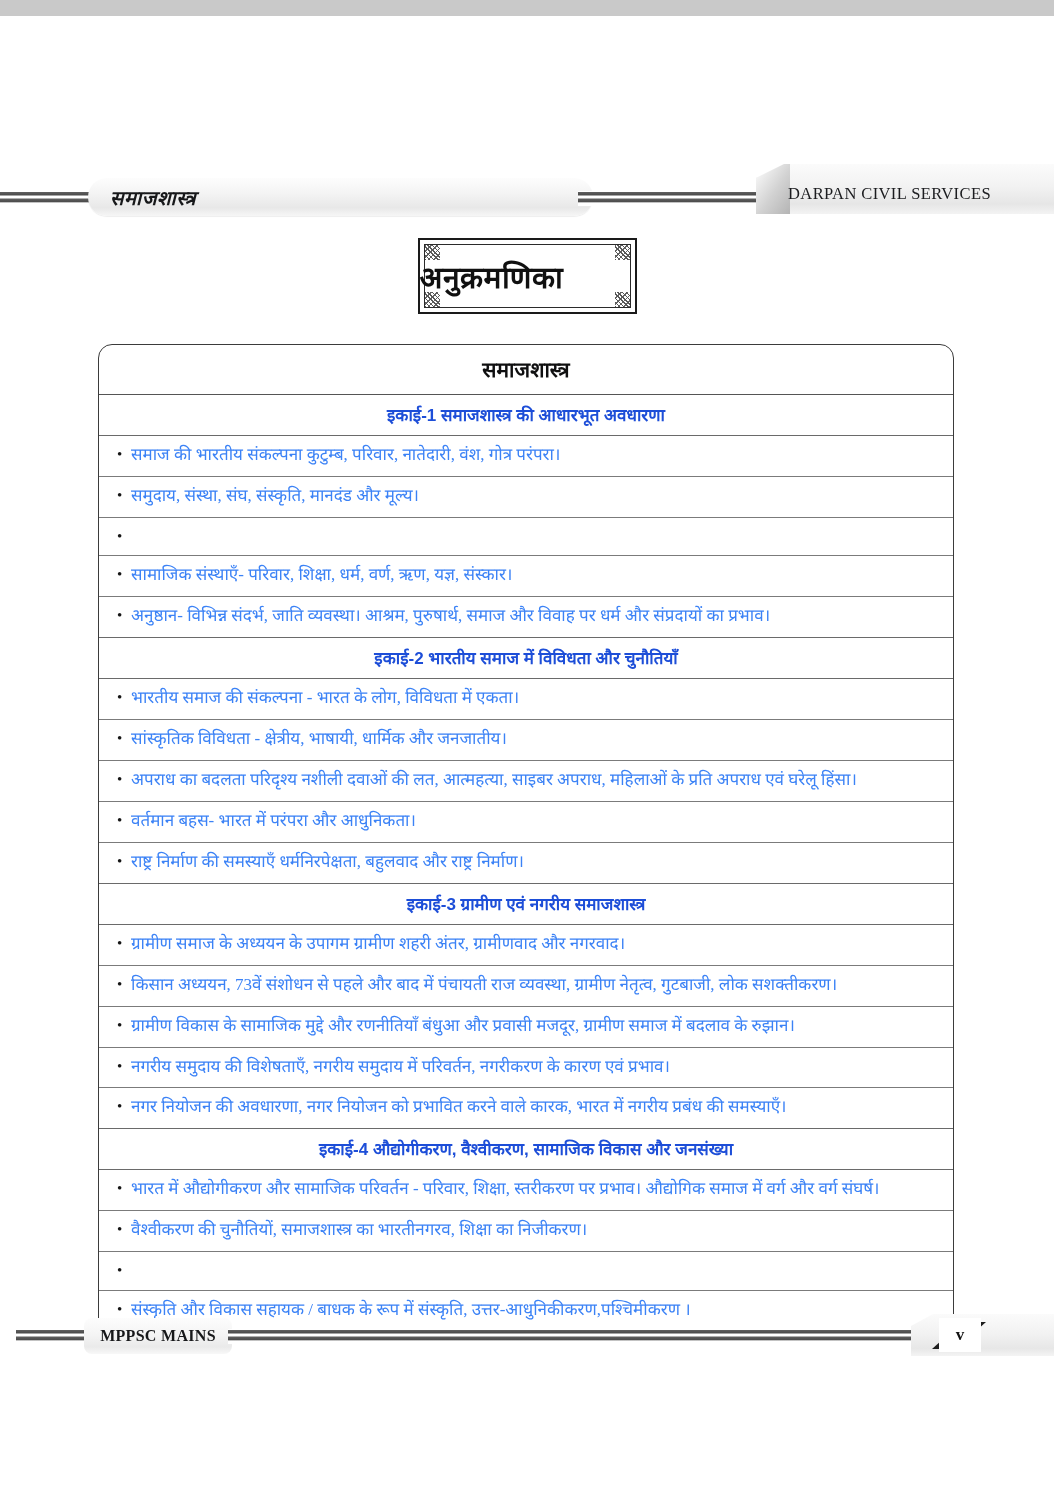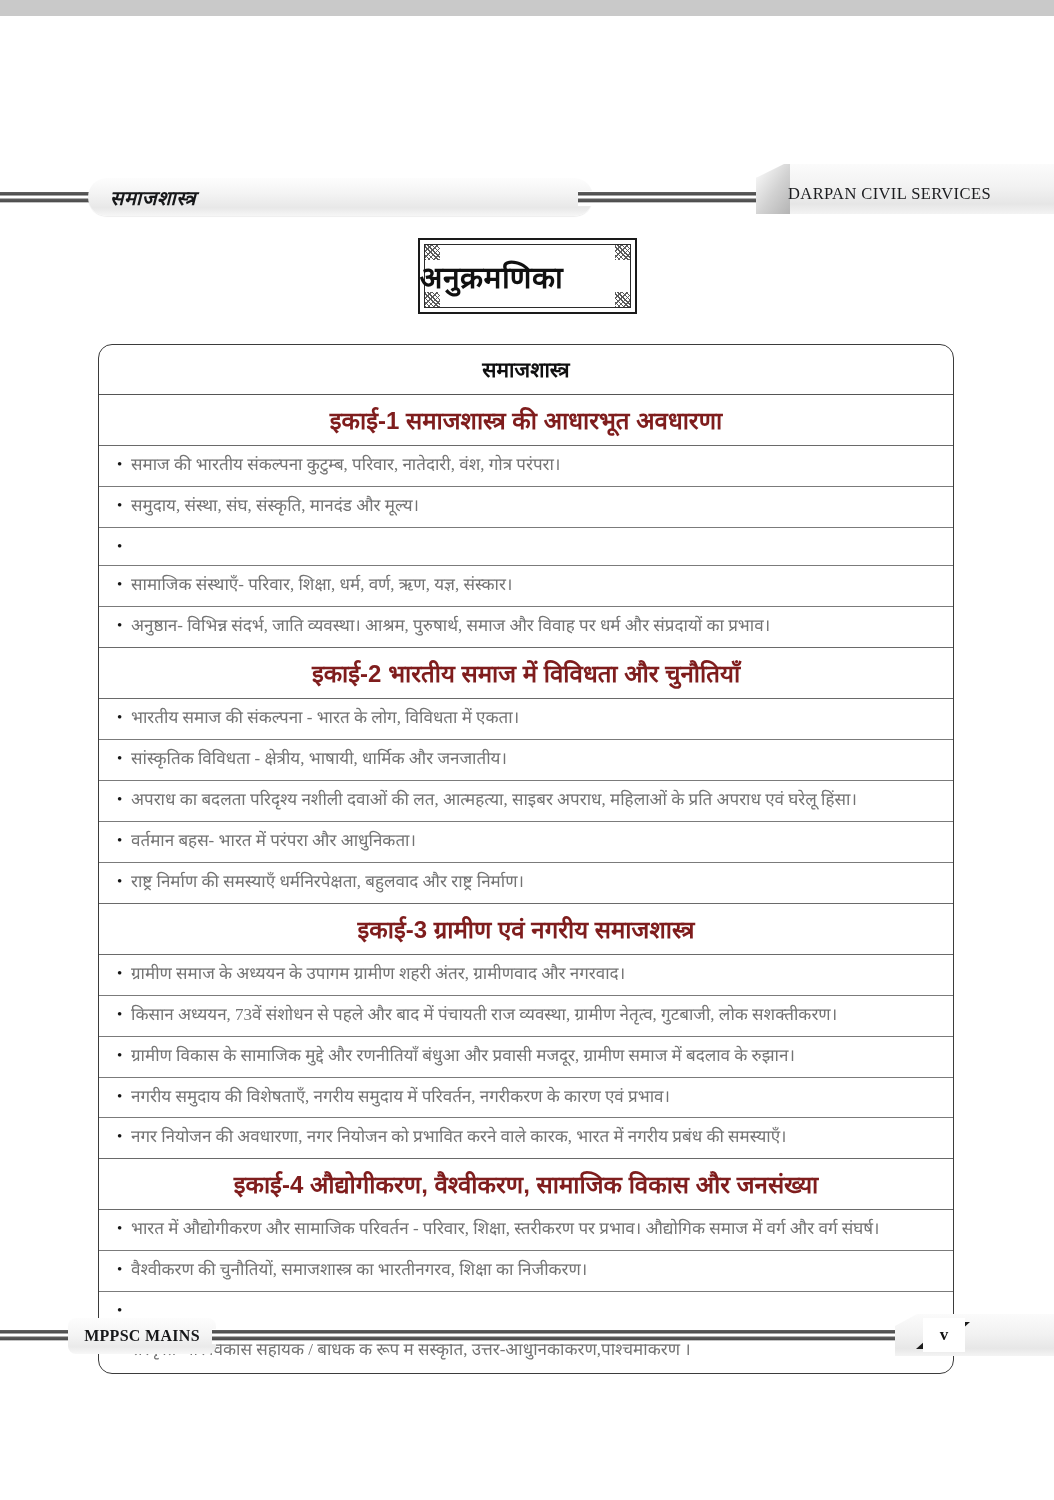--- a/index.html
+++ b/index.html
@@ -168,23 +168,23 @@
     color: #0f0f10;
   }
   .unit-head {
     padding: 8px 0 9px;
     text-align: center;
     border-bottom: 1.2px solid #6a6a6a;
     background: #ffffff;
   }
   .unit-head-text {
     font-family: "Liberation Sans", sans-serif;
-    font-size: 24px;
-    font-weight: bold;
-    color: #7f1d1d;
+    font-size: 17px;
+    font-weight: bold;
+    color: #1d4ed8;
   }
   .topic-row {
     display: flex;
     align-items: flex-start;
     padding: 8px 14px 9px 18px;
     border-bottom: 1.1px solid #7b7b7b;
     min-height: 20px;
   }
   .topic-row.last-of-unit { border-bottom: 1.2px solid #6a6a6a; }
   .topic-row.very-last { border-bottom: none; padding-bottom: 12px; }
@@ -193,27 +193,27 @@
     width: 14px;
     font-size: 15px;
     line-height: 1.35;
     color: #151515;
   }
   .topic-text {
     flex: 1 1 auto;
     font-family: "Liberation Serif", serif;
     font-size: 17px;
     line-height: 1.35;
-    color: #737373;
+    color: #3b82f6;
   }
 
   
   .footer {
     position: absolute;
-    left: 0;
+    left: 16px;
     top: 1302px;
     width: 1031px;
     height: 40px;
   }
   .ftr-rail {
     position: absolute;
     top: 11px;
     height: 15px;
     background:
       linear-gradient(to bottom,

